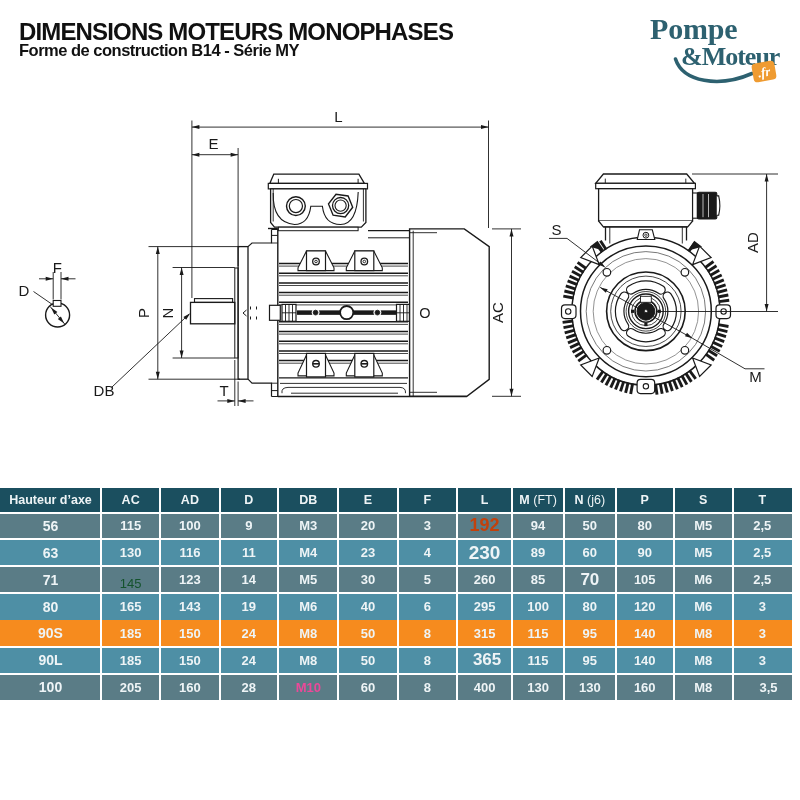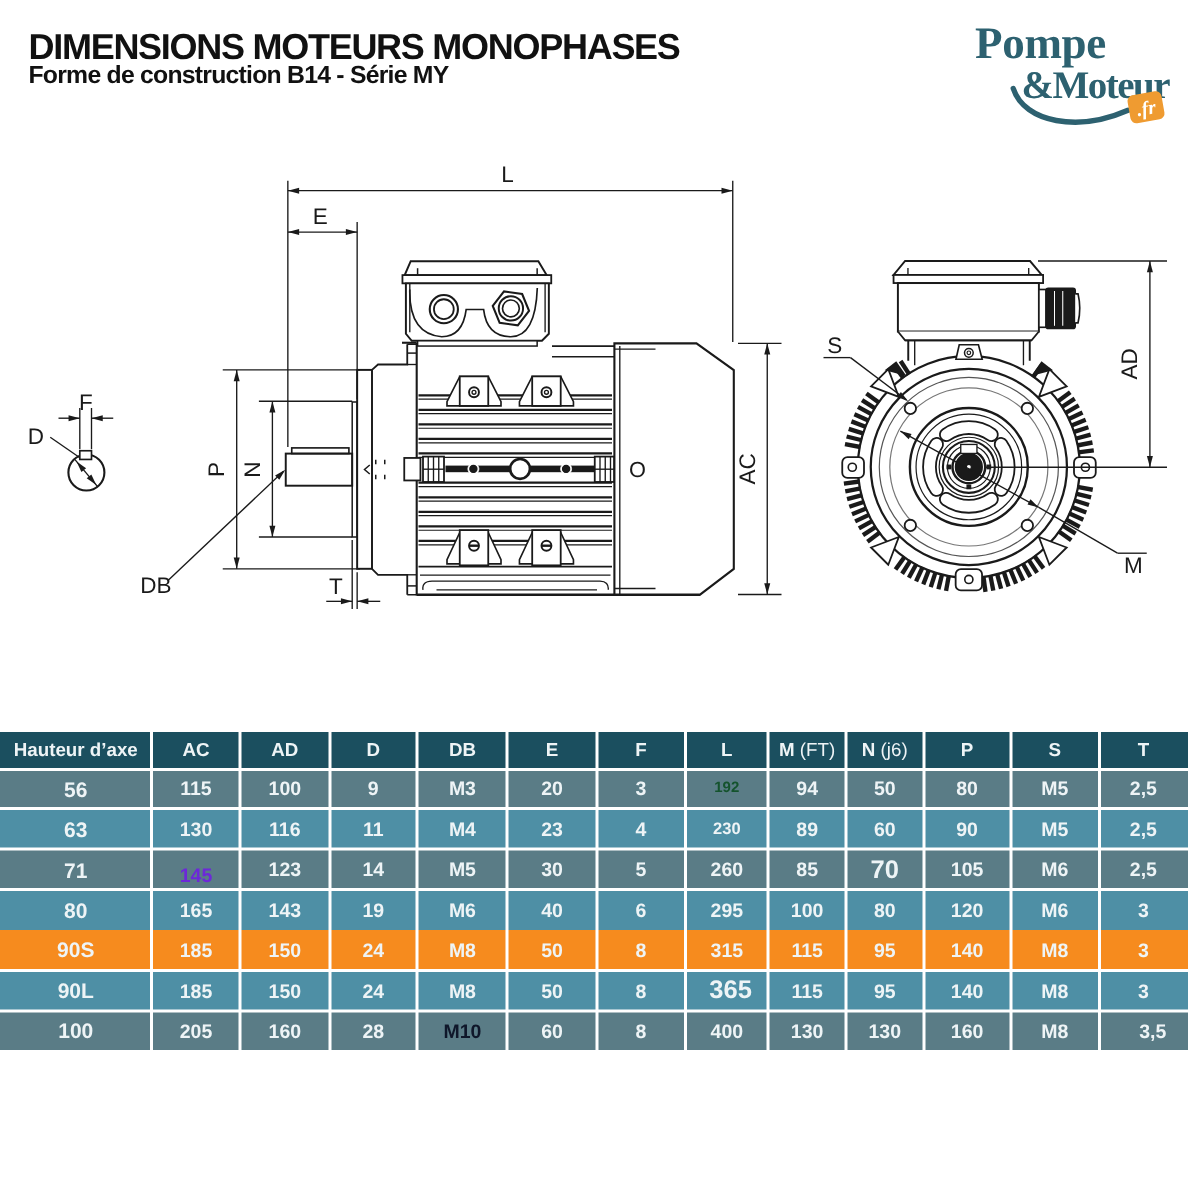--- a/index.html
+++ b/index.html
@@ -341,41 +341,41 @@
 <div style="position:absolute;left:615.5px;top:488px;width:58.5px;height:24.5px;display:flex;align-items:center;justify-content:center;color:#eef4f6;font-weight:bold;font-size:12.5px">P</div>
 <div style="position:absolute;left:674.0px;top:488px;width:58.5px;height:24.5px;display:flex;align-items:center;justify-content:center;color:#eef4f6;font-weight:bold;font-size:12.5px">S</div>
 <div style="position:absolute;left:732.5px;top:488px;width:59.5px;height:24.5px;display:flex;align-items:center;justify-content:center;color:#eef4f6;font-weight:bold;font-size:12.5px">T</div>
 <div style="position:absolute;left:0.0px;top:512.5px;width:101.0px;height:26.9px;display:flex;align-items:center;justify-content:center;color:#eef4f6;font-weight:bold;font-size:14px">56</div>
 <div style="position:absolute;left:101.0px;top:512.5px;width:59.3px;height:26.9px;display:flex;align-items:center;justify-content:center;color:#eef4f6;font-weight:bold;font-size:13px">115</div>
 <div style="position:absolute;left:160.3px;top:512.5px;width:59.2px;height:26.9px;display:flex;align-items:center;justify-content:center;color:#eef4f6;font-weight:bold;font-size:13px">100</div>
 <div style="position:absolute;left:219.5px;top:512.5px;width:58.7px;height:26.9px;display:flex;align-items:center;justify-content:center;color:#eef4f6;font-weight:bold;font-size:13px">9</div>
 <div style="position:absolute;left:278.2px;top:512.5px;width:60.2px;height:26.9px;display:flex;align-items:center;justify-content:center;color:#eef4f6;font-weight:bold;font-size:13px">M3</div>
 <div style="position:absolute;left:338.4px;top:512.5px;width:59.2px;height:26.9px;display:flex;align-items:center;justify-content:center;color:#eef4f6;font-weight:bold;font-size:13px">20</div>
 <div style="position:absolute;left:397.6px;top:512.5px;width:59.5px;height:26.9px;display:flex;align-items:center;justify-content:center;color:#eef4f6;font-weight:bold;font-size:13px">3</div>
-<div style="position:absolute;left:457.1px;top:512.5px;width:54.9px;height:26.9px;display:flex;align-items:center;justify-content:center;color:#14532d;font-weight:bold;font-size:10px">192</div>
+<div style="position:absolute;left:457.1px;top:512.5px;width:54.9px;height:26.9px;display:flex;align-items:center;justify-content:center;color:#c2410c;font-weight:bold;font-size:18px">192</div>
 <div style="position:absolute;left:512.0px;top:512.5px;width:52.2px;height:26.9px;display:flex;align-items:center;justify-content:center;color:#eef4f6;font-weight:bold;font-size:13px">94</div>
 <div style="position:absolute;left:564.2px;top:512.5px;width:51.3px;height:26.9px;display:flex;align-items:center;justify-content:center;color:#eef4f6;font-weight:bold;font-size:13px">50</div>
 <div style="position:absolute;left:615.5px;top:512.5px;width:58.5px;height:26.9px;display:flex;align-items:center;justify-content:center;color:#eef4f6;font-weight:bold;font-size:13px">80</div>
 <div style="position:absolute;left:674.0px;top:512.5px;width:58.5px;height:26.9px;display:flex;align-items:center;justify-content:center;color:#eef4f6;font-weight:bold;font-size:13px">M5</div>
 <div style="position:absolute;left:732.5px;top:512.5px;width:59.5px;height:26.9px;display:flex;align-items:center;justify-content:center;color:#eef4f6;font-weight:bold;font-size:13px">2,5</div>
 <div style="position:absolute;left:0.0px;top:539.4px;width:101.0px;height:26.8px;display:flex;align-items:center;justify-content:center;color:#eef4f6;font-weight:bold;font-size:14px">63</div>
 <div style="position:absolute;left:101.0px;top:539.4px;width:59.3px;height:26.8px;display:flex;align-items:center;justify-content:center;color:#eef4f6;font-weight:bold;font-size:13px">130</div>
 <div style="position:absolute;left:160.3px;top:539.4px;width:59.2px;height:26.8px;display:flex;align-items:center;justify-content:center;color:#eef4f6;font-weight:bold;font-size:13px">116</div>
 <div style="position:absolute;left:219.5px;top:539.4px;width:58.7px;height:26.8px;display:flex;align-items:center;justify-content:center;color:#eef4f6;font-weight:bold;font-size:13px">11</div>
 <div style="position:absolute;left:278.2px;top:539.4px;width:60.2px;height:26.8px;display:flex;align-items:center;justify-content:center;color:#eef4f6;font-weight:bold;font-size:13px">M4</div>
 <div style="position:absolute;left:338.4px;top:539.4px;width:59.2px;height:26.8px;display:flex;align-items:center;justify-content:center;color:#eef4f6;font-weight:bold;font-size:13px">23</div>
 <div style="position:absolute;left:397.6px;top:539.4px;width:59.5px;height:26.8px;display:flex;align-items:center;justify-content:center;color:#eef4f6;font-weight:bold;font-size:13px">4</div>
-<div style="position:absolute;left:457.1px;top:539.4px;width:54.9px;height:26.8px;display:flex;align-items:center;justify-content:center;color:#eef4f6;font-weight:bold;font-size:11px">230</div>
+<div style="position:absolute;left:457.1px;top:539.4px;width:54.9px;height:26.8px;display:flex;align-items:center;justify-content:center;color:#eef4f6;font-weight:bold;font-size:19px">230</div>
 <div style="position:absolute;left:512.0px;top:539.4px;width:52.2px;height:26.8px;display:flex;align-items:center;justify-content:center;color:#eef4f6;font-weight:bold;font-size:13px">89</div>
 <div style="position:absolute;left:564.2px;top:539.4px;width:51.3px;height:26.8px;display:flex;align-items:center;justify-content:center;color:#eef4f6;font-weight:bold;font-size:13px">60</div>
 <div style="position:absolute;left:615.5px;top:539.4px;width:58.5px;height:26.8px;display:flex;align-items:center;justify-content:center;color:#eef4f6;font-weight:bold;font-size:13px">90</div>
 <div style="position:absolute;left:674.0px;top:539.4px;width:58.5px;height:26.8px;display:flex;align-items:center;justify-content:center;color:#eef4f6;font-weight:bold;font-size:13px">M5</div>
 <div style="position:absolute;left:732.5px;top:539.4px;width:59.5px;height:26.8px;display:flex;align-items:center;justify-content:center;color:#eef4f6;font-weight:bold;font-size:13px">2,5</div>
 <div style="position:absolute;left:0.0px;top:566.2px;width:101.0px;height:26.9px;display:flex;align-items:center;justify-content:center;color:#eef4f6;font-weight:bold;font-size:14px">71</div>
-<div style="position:absolute;left:101.0px;top:566.2px;width:59.3px;height:34px;display:flex;align-items:center;justify-content:center;color:#6d28d9;font-weight:bold;font-size:13px">145</div>
+<div style="position:absolute;left:101.0px;top:566.2px;width:59.3px;height:34px;display:flex;align-items:center;justify-content:center;color:#14532d;font-weight:normal;font-size:13px">145</div>
 <div style="position:absolute;left:160.3px;top:566.2px;width:59.2px;height:26.9px;display:flex;align-items:center;justify-content:center;color:#eef4f6;font-weight:bold;font-size:13px">123</div>
 <div style="position:absolute;left:219.5px;top:566.2px;width:58.7px;height:26.9px;display:flex;align-items:center;justify-content:center;color:#eef4f6;font-weight:bold;font-size:13px">14</div>
 <div style="position:absolute;left:278.2px;top:566.2px;width:60.2px;height:26.9px;display:flex;align-items:center;justify-content:center;color:#eef4f6;font-weight:bold;font-size:13px">M5</div>
 <div style="position:absolute;left:338.4px;top:566.2px;width:59.2px;height:26.9px;display:flex;align-items:center;justify-content:center;color:#eef4f6;font-weight:bold;font-size:13px">30</div>
 <div style="position:absolute;left:397.6px;top:566.2px;width:59.5px;height:26.9px;display:flex;align-items:center;justify-content:center;color:#eef4f6;font-weight:bold;font-size:13px">5</div>
 <div style="position:absolute;left:457.1px;top:566.2px;width:54.9px;height:26.9px;display:flex;align-items:center;justify-content:center;color:#eef4f6;font-weight:bold;font-size:13px">260</div>
 <div style="position:absolute;left:512.0px;top:566.2px;width:52.2px;height:26.9px;display:flex;align-items:center;justify-content:center;color:#eef4f6;font-weight:bold;font-size:13px">85</div>
 <div style="position:absolute;left:564.2px;top:566.2px;width:51.3px;height:26.9px;display:flex;align-items:center;justify-content:center;color:#eef4f6;font-weight:bold;font-size:17px">70</div>
 <div style="position:absolute;left:615.5px;top:566.2px;width:58.5px;height:26.9px;display:flex;align-items:center;justify-content:center;color:#eef4f6;font-weight:bold;font-size:13px">105</div>
 <div style="position:absolute;left:674.0px;top:566.2px;width:58.5px;height:26.9px;display:flex;align-items:center;justify-content:center;color:#eef4f6;font-weight:bold;font-size:13px">M6</div>
@@ -416,20 +416,20 @@
 <div style="position:absolute;left:457.1px;top:646.8px;width:60px;height:26.9px;display:flex;align-items:center;justify-content:center;color:#eef4f6;font-weight:bold;font-size:17px">365</div>
 <div style="position:absolute;left:512.0px;top:646.8px;width:52.2px;height:26.9px;display:flex;align-items:center;justify-content:center;color:#eef4f6;font-weight:bold;font-size:13px">115</div>
 <div style="position:absolute;left:564.2px;top:646.8px;width:51.3px;height:26.9px;display:flex;align-items:center;justify-content:center;color:#eef4f6;font-weight:bold;font-size:13px">95</div>
 <div style="position:absolute;left:615.5px;top:646.8px;width:58.5px;height:26.9px;display:flex;align-items:center;justify-content:center;color:#eef4f6;font-weight:bold;font-size:13px">140</div>
 <div style="position:absolute;left:674.0px;top:646.8px;width:58.5px;height:26.9px;display:flex;align-items:center;justify-content:center;color:#eef4f6;font-weight:bold;font-size:13px">M8</div>
 <div style="position:absolute;left:732.5px;top:646.8px;width:59.5px;height:26.9px;display:flex;align-items:center;justify-content:center;color:#eef4f6;font-weight:bold;font-size:13px">3</div>
 <div style="position:absolute;left:0.0px;top:673.7px;width:101.0px;height:26.8px;display:flex;align-items:center;justify-content:center;color:#eef4f6;font-weight:bold;font-size:14px">100</div>
 <div style="position:absolute;left:101.0px;top:673.7px;width:59.3px;height:26.8px;display:flex;align-items:center;justify-content:center;color:#eef4f6;font-weight:bold;font-size:13px">205</div>
 <div style="position:absolute;left:160.3px;top:673.7px;width:59.2px;height:26.8px;display:flex;align-items:center;justify-content:center;color:#eef4f6;font-weight:bold;font-size:13px">160</div>
 <div style="position:absolute;left:219.5px;top:673.7px;width:58.7px;height:26.8px;display:flex;align-items:center;justify-content:center;color:#eef4f6;font-weight:bold;font-size:13px">28</div>
-<div style="position:absolute;left:278.2px;top:673.7px;width:60.2px;height:26.8px;display:flex;align-items:center;justify-content:center;color:#0f172a;font-weight:bold;font-size:13px">M10</div>
+<div style="position:absolute;left:278.2px;top:673.7px;width:60.2px;height:26.8px;display:flex;align-items:center;justify-content:center;color:#ec4899;font-weight:bold;font-size:13px">M10</div>
 <div style="position:absolute;left:338.4px;top:673.7px;width:59.2px;height:26.8px;display:flex;align-items:center;justify-content:center;color:#eef4f6;font-weight:bold;font-size:13px">60</div>
 <div style="position:absolute;left:397.6px;top:673.7px;width:59.5px;height:26.8px;display:flex;align-items:center;justify-content:center;color:#eef4f6;font-weight:bold;font-size:13px">8</div>
 <div style="position:absolute;left:457.1px;top:673.7px;width:54.9px;height:26.8px;display:flex;align-items:center;justify-content:center;color:#eef4f6;font-weight:bold;font-size:13px">400</div>
 <div style="position:absolute;left:512.0px;top:673.7px;width:52.2px;height:26.8px;display:flex;align-items:center;justify-content:center;color:#eef4f6;font-weight:bold;font-size:13px">130</div>
 <div style="position:absolute;left:564.2px;top:673.7px;width:51.3px;height:26.8px;display:flex;align-items:center;justify-content:center;color:#eef4f6;font-weight:bold;font-size:13px">130</div>
 <div style="position:absolute;left:615.5px;top:673.7px;width:58.5px;height:26.8px;display:flex;align-items:center;justify-content:center;color:#eef4f6;font-weight:bold;font-size:13px">160</div>
 <div style="position:absolute;left:674.0px;top:673.7px;width:58.5px;height:26.8px;display:flex;align-items:center;justify-content:center;color:#eef4f6;font-weight:bold;font-size:13px">M8</div>
 <div style="position:absolute;left:732.5px;top:673.7px;width:72px;height:26.8px;display:flex;align-items:center;justify-content:center;color:#eef4f6;font-weight:bold;font-size:13px">3,5</div>
 </body></html>

